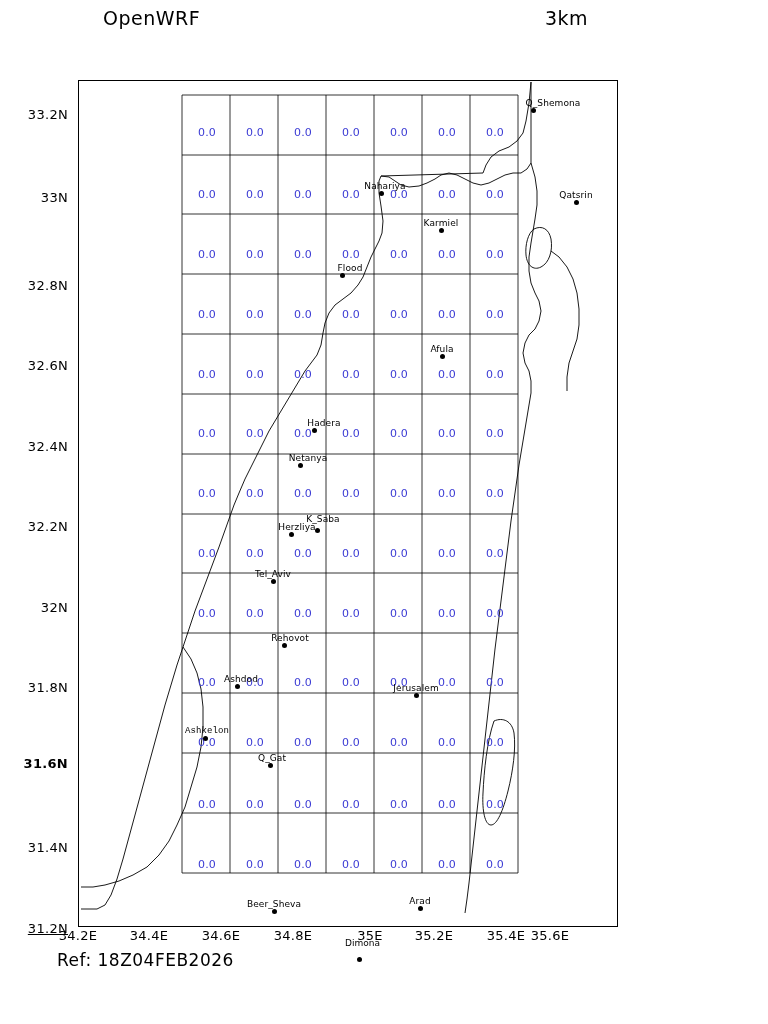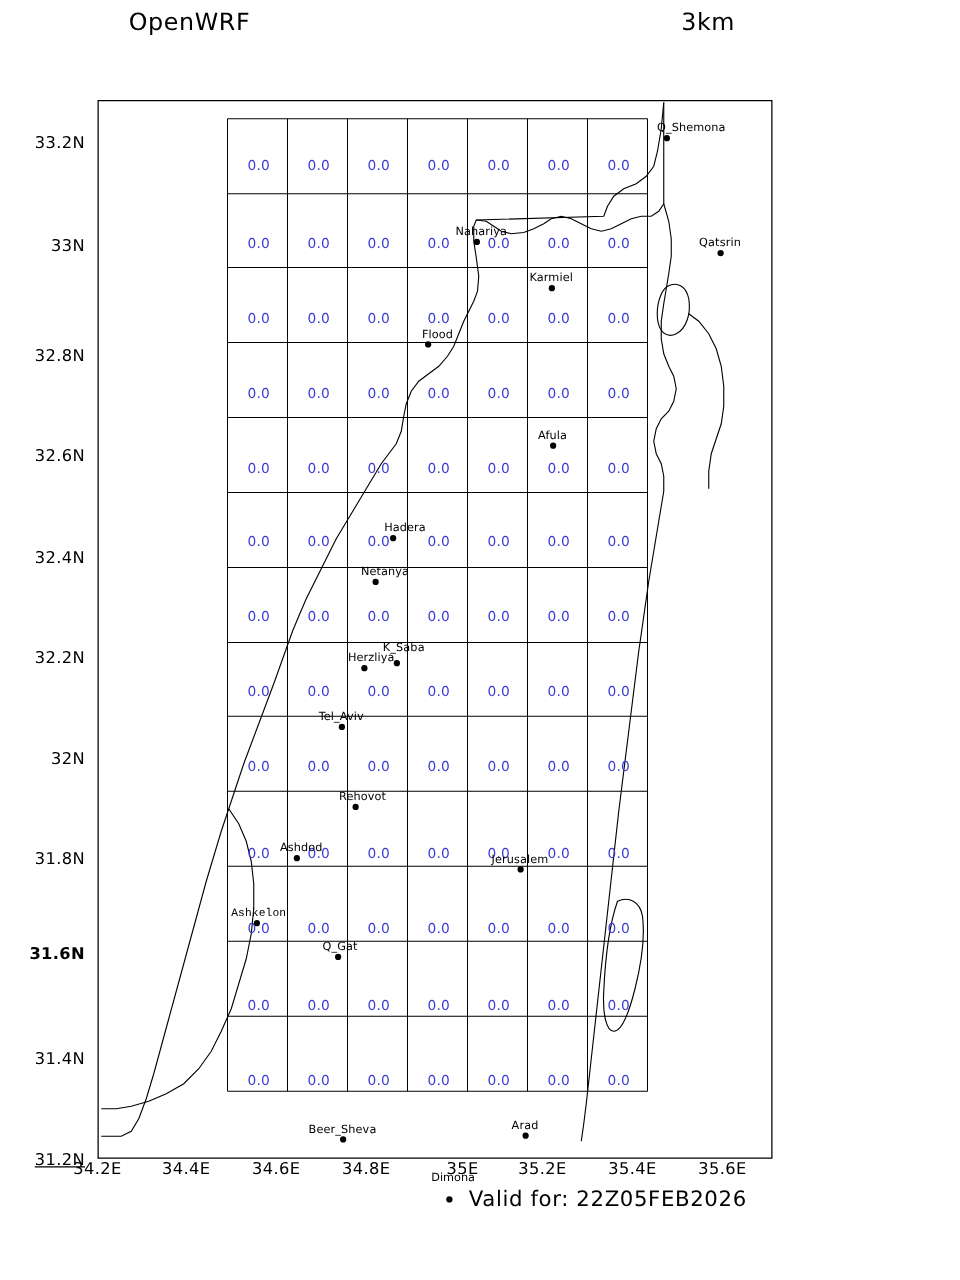--- a/index.html
+++ b/index.html
@@ -353,19 +353,19 @@
       <div class="ylab" style="left: 8px; top: 107px;">33.2N</div>
     </div>
   <div id="xaxis-layer">
       <div class="xlab" style="left: 48px; top: 928px;">34.2E</div>
       <div class="xlab" style="left: 119px; top: 928px;">34.4E</div>
       <div class="xlab" style="left: 191px; top: 928px;">34.6E</div>
       <div class="xlab" style="left: 263px; top: 928px;">34.8E</div>
       <div class="xlab" style="left: 340px; top: 928px;">35E</div>
       <div class="xlab" style="left: 404px; top: 928px;">35.2E</div>
       <div class="xlab" style="left: 476px; top: 928px;">35.4E</div>
-      <div class="xlab" style="left: 548px; top: 928px;">35.6E</div>
-    </div>
-
-  <div class="foot-valid">Valid for: 22Z05FEB2026</div>
+      <div class="xlab" style="left: 520px; top: 928px;">35.6E</div>
+    </div>
+
+  <div class="foot-ref">Ref: 18Z04FEB2026</div>
 <div class="dimona-dot"></div>
     <div class="dimona-name">Dimona</div>
   </div>
 
 </body></html>

